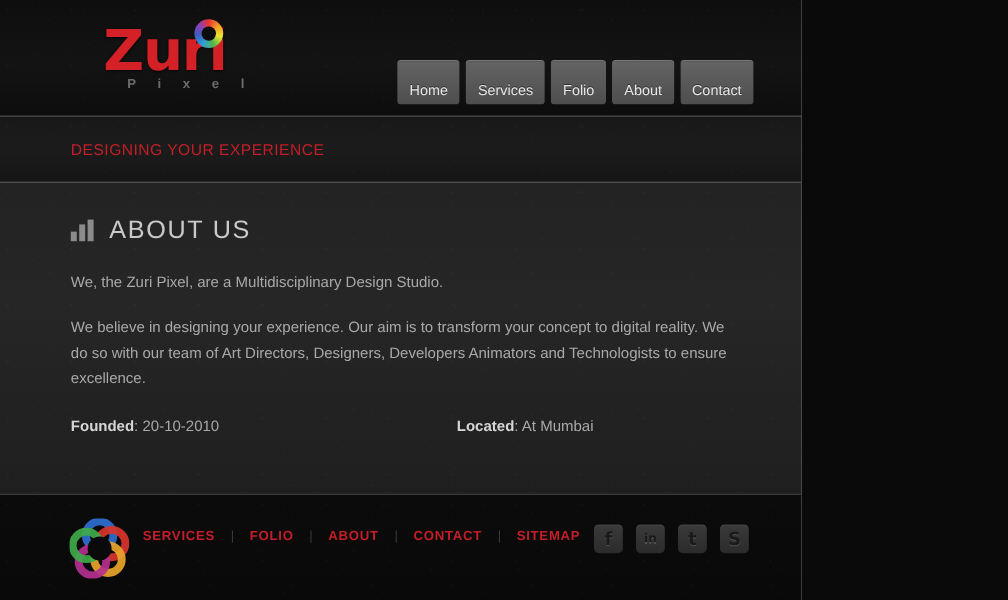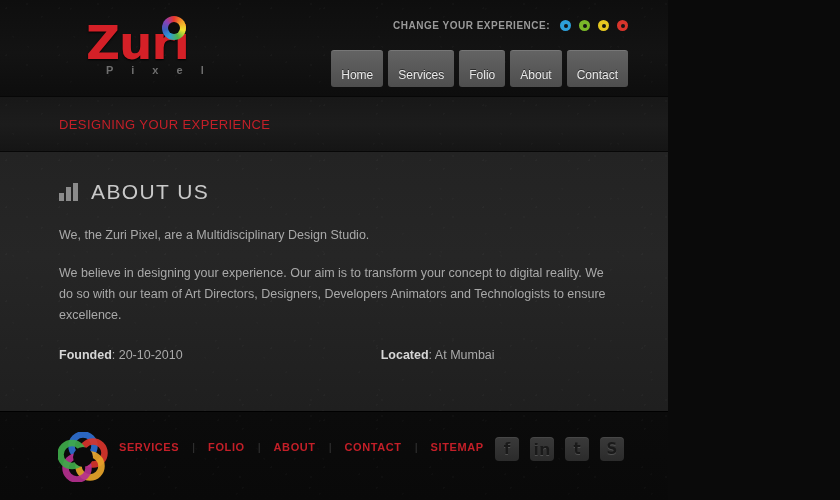--- a/index.html
+++ b/index.html
@@ -144,45 +144,36 @@
     width:24px; height:24px; border-radius:4px;
     background:linear-gradient(180deg,#3a3a3a 0%,#2b2b2b 100%);
     color:#121212; font-size:15px; font-weight:bold;
     display:flex; align-items:center; justify-content:center;
     cursor:pointer;
     text-shadow:0 1px 0 rgba(120,120,120,.45);
     font-family:"DejaVu Sans", sans-serif;
     box-shadow:inset 0 1px 0 rgba(255,255,255,.07);
   }
   .social span{ color:#1a1a1a; }
-  .social.li{ font-size:16px;justify-content:center; }
+  .social.li{ font-size:10px;justify-content:center; }
 </style>
 </head>
 <body>
 
 <div id="page">
 
   <div class="header">
     <div class="noise"></div>
 
     <div class="logo-wrap">
       <div class="logo-zuri">Zuri</div>
       <div class="logo-pixel">P i x e l</div>
       <div class="logo-mark"></div>
     </div>
 
-    <div class="topbar">
-      <div class="topbar-label">CHANGE YOUR EXPERIENCE:</div>
-      <div class="swatches">
-          <div class="swatch" style="background: rgb(45, 159, 217);"></div>
-          <div class="swatch" style="background: rgb(122, 184, 41);"></div>
-          <div class="swatch" style="background: rgb(229, 200, 32);"></div>
-          <div class="swatch" style="background: rgb(216, 53, 44);"></div>
-        </div>
-    </div>
 
     <div class="nav">
         <div class="nav-item">Home</div>
         <div class="nav-item">Services</div>
         <div class="nav-item">Folio</div>
         <div class="nav-item">About</div>
         <div class="nav-item">Contact</div>
       </div>
   </div>
 

